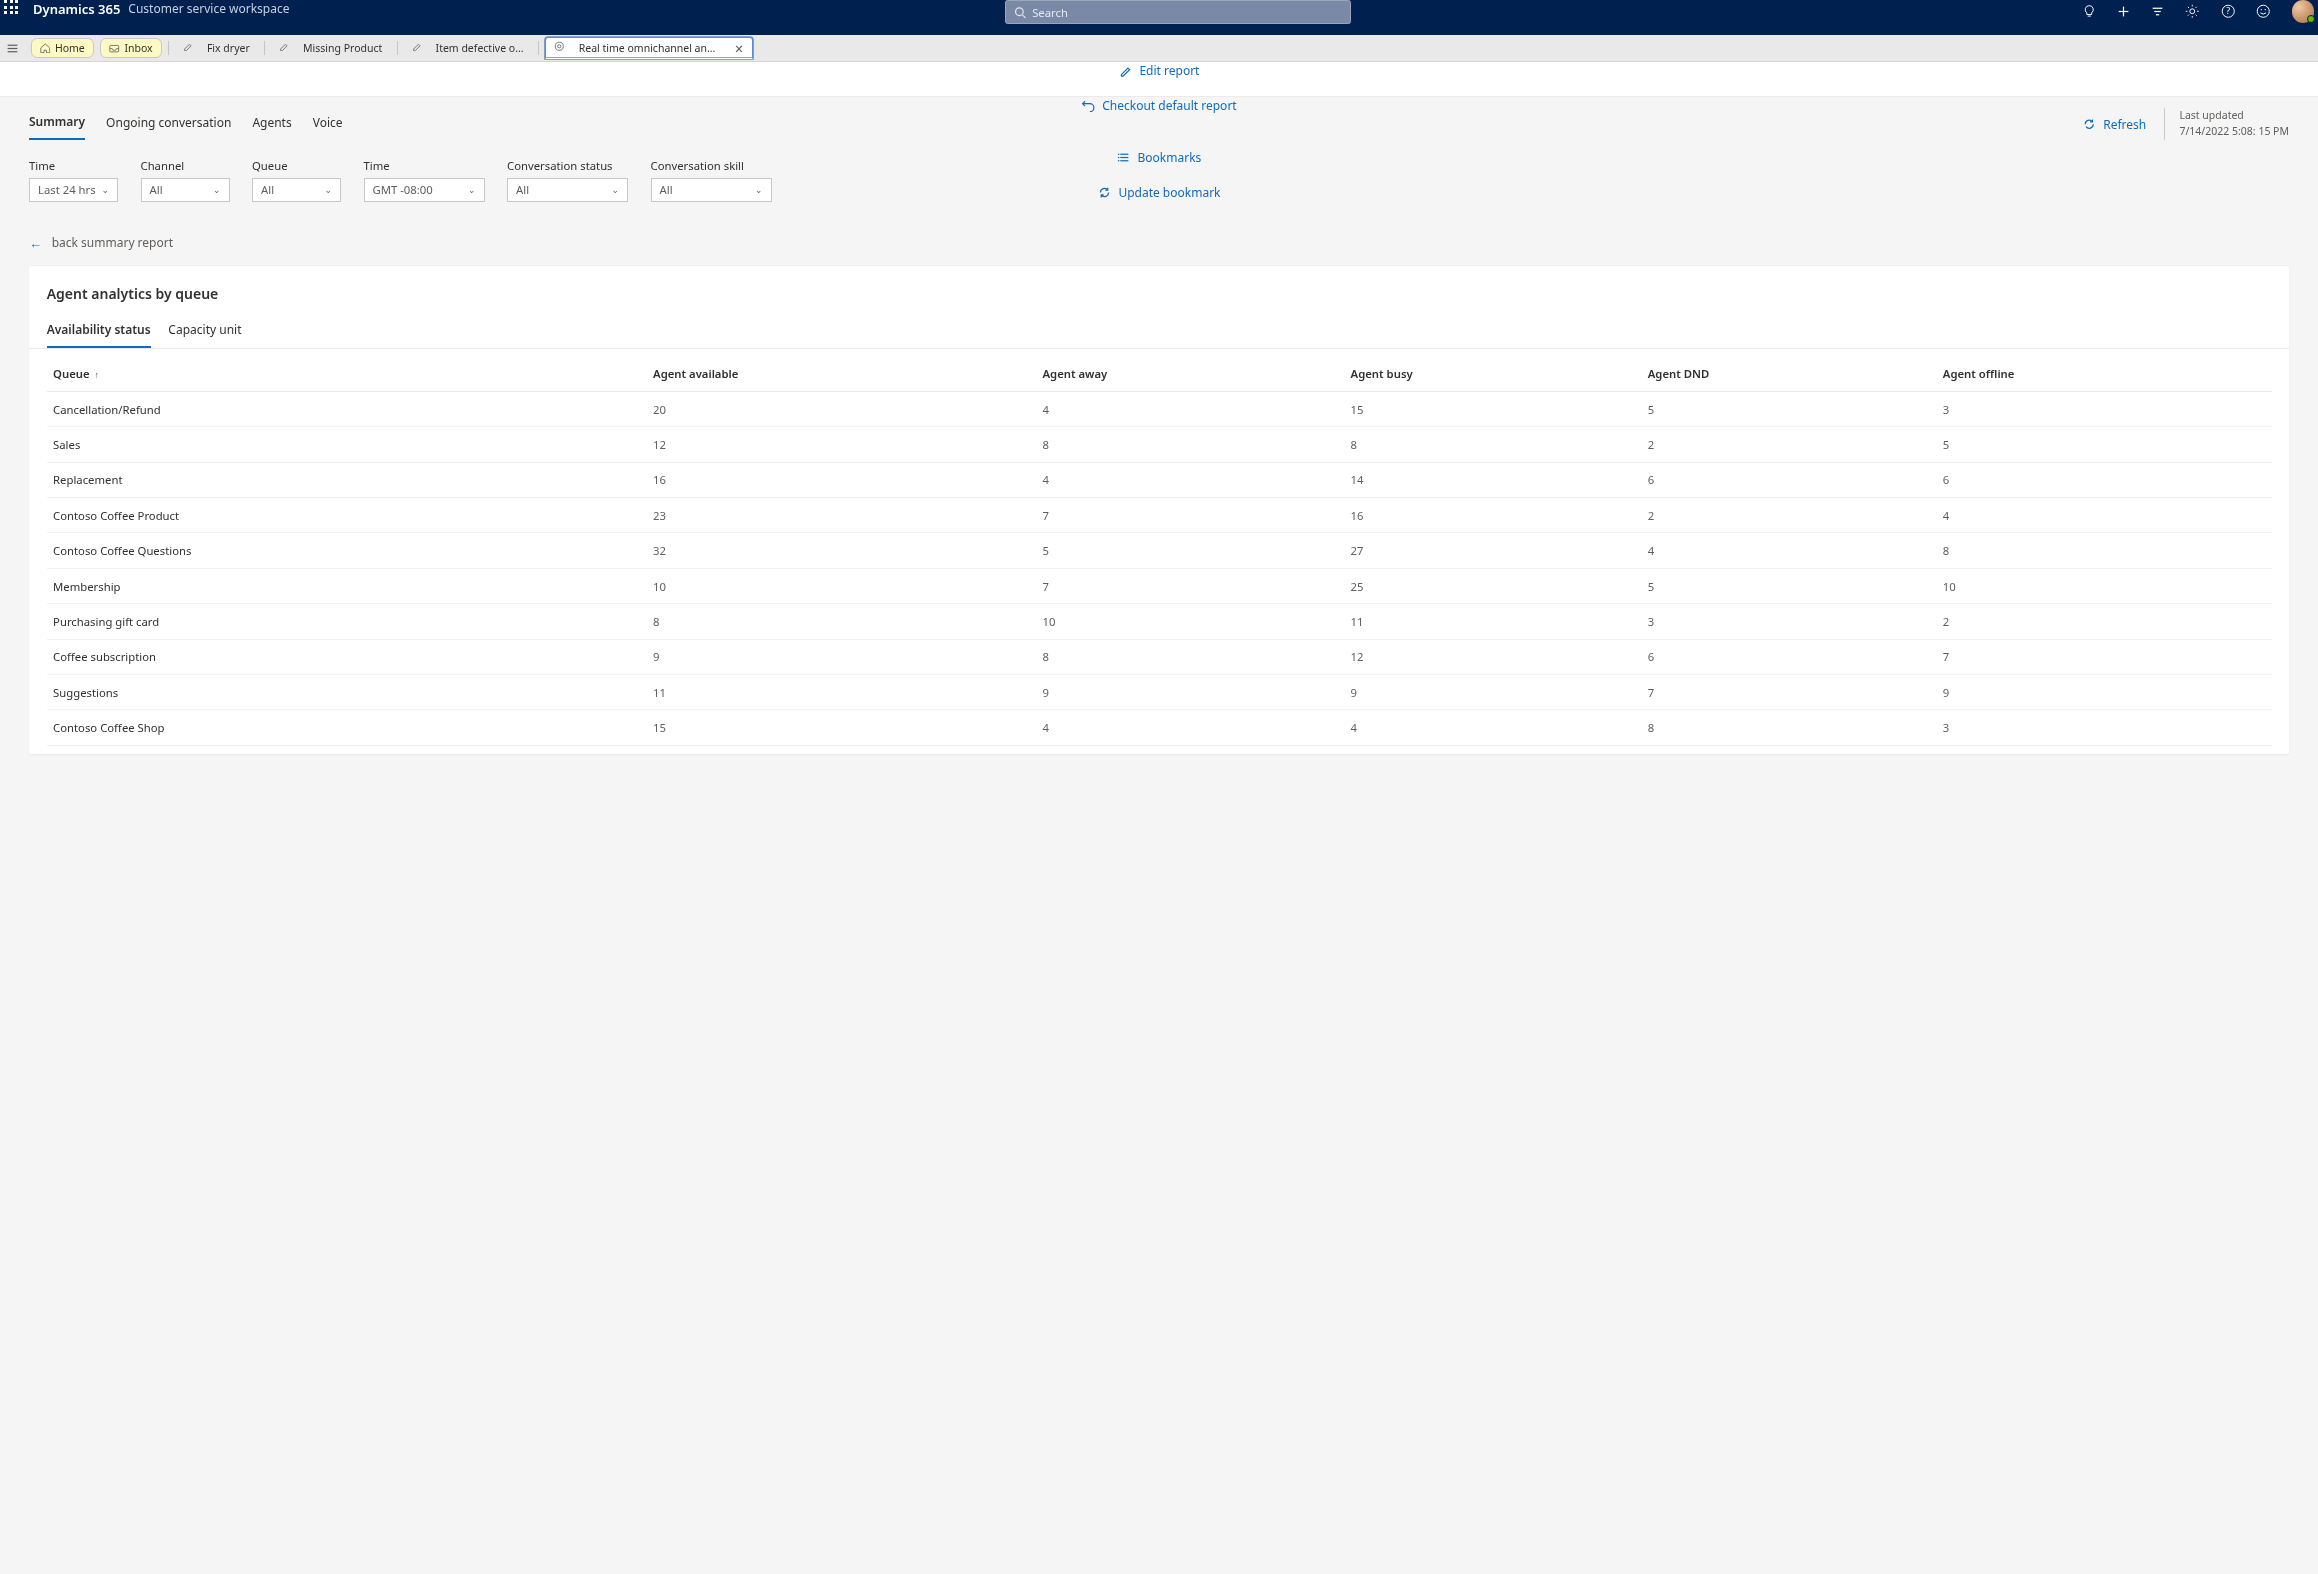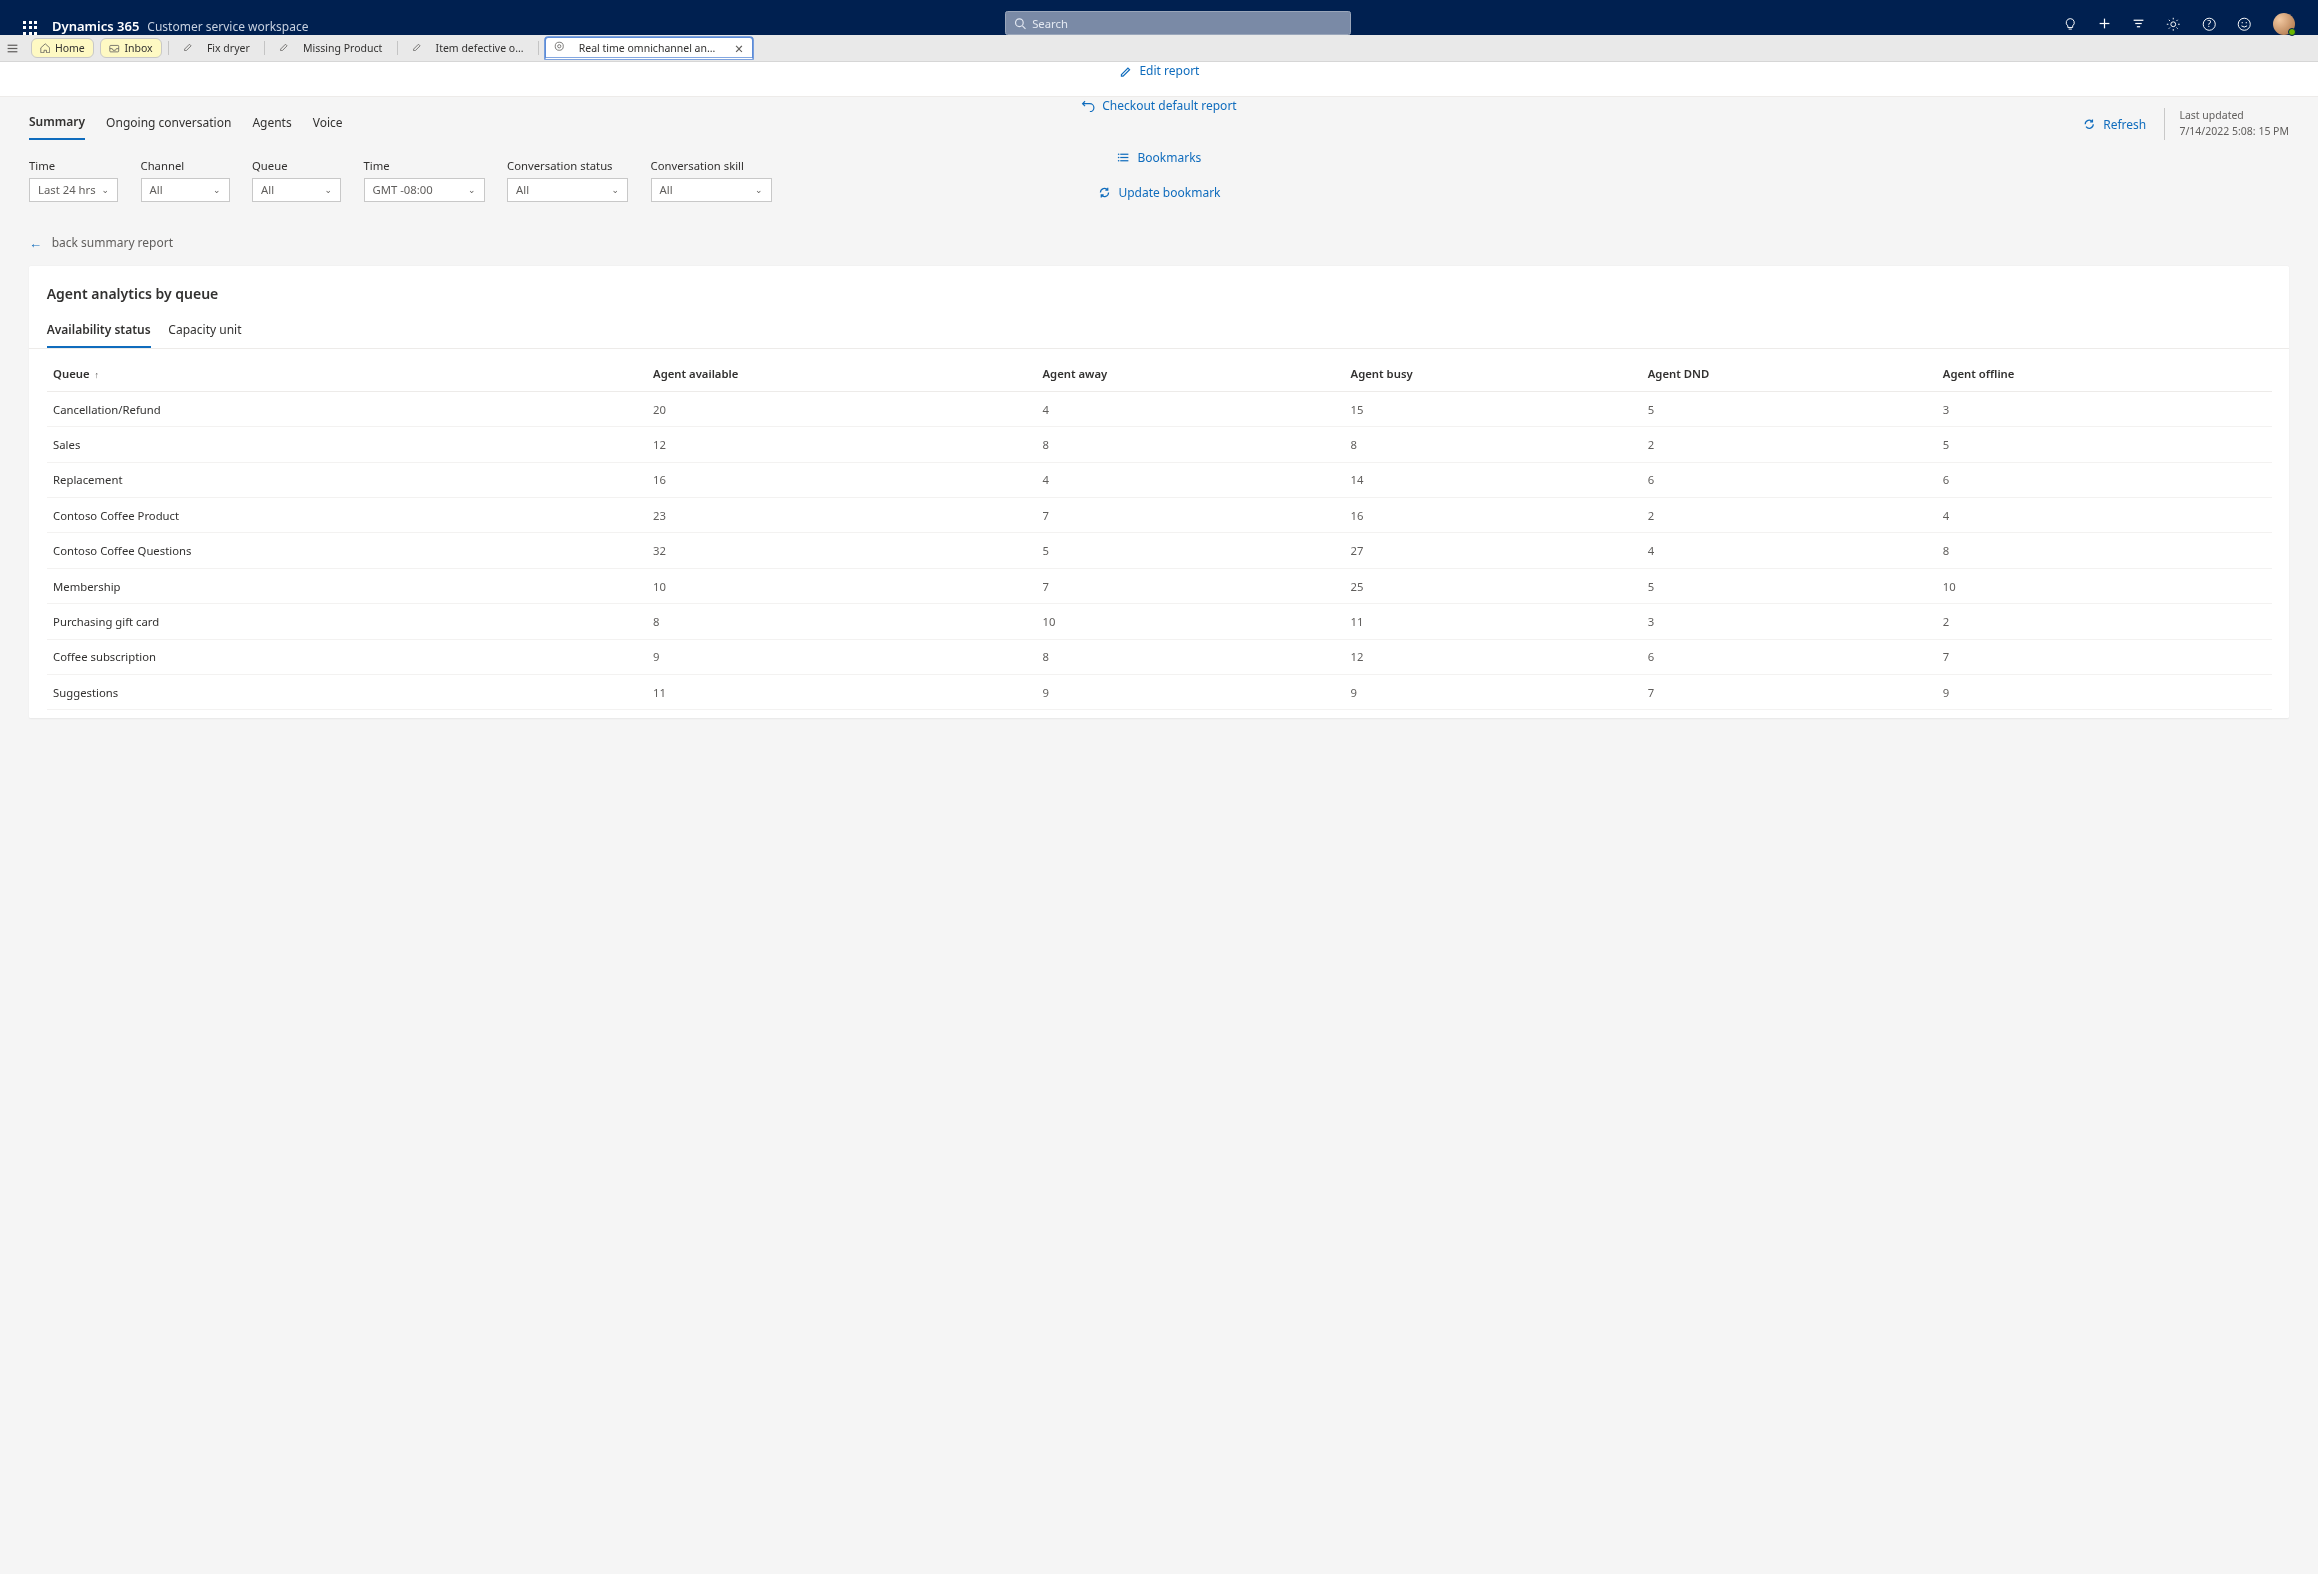--- a/index.html
+++ b/index.html
@@ -3,22 +3,22 @@
 <meta charset="utf-8">
 <style>
 * { box-sizing: border-box; margin: 0; padding: 0; font-family: "Segoe UI", system-ui, -apple-system, sans-serif; }
 body { background: #f5f5f5; font-size: 11.3px; color: #323130; }
 
 
 .topbar {
   background: #002050;
   height: 35px;
   display: flex;
-  align-items: flex-end;
-  padding: 0 23px;
+  align-items: flex-start;
+  padding: 0 4px;
   color: #fff;
 }
 .waffle-icon { width: 14.5px; height: 14.5px; display: grid; grid-template-columns: repeat(3,3.2px); grid-template-rows: repeat(3,3.2px); gap: 2.4px; margin-right: 14.5px; cursor: pointer; }
 .waffle-icon span { background: #fff; width: 3.2px; height: 3.2px; }
 .brand { font-weight: 600; font-size: 13px; margin-right: 8px; }
 .subbrand { font-size: 12px; color: #c7d1e0; }
 .searchbox {
   margin-left: auto; margin-right: auto;
   width: 346px; height: 24px;
   background: #7a8aa6;
@@ -450,18 +450,26 @@
             <td>7</td>
           </tr>
           <tr>
             <td>Suggestions</td>
             <td>11</td>
             <td>9</td>
             <td>9</td>
             <td>7</td>
             <td>9</td>
           </tr>
+          <tr>
+            <td>Contoso Coffee Shop</td>
+            <td>15</td>
+            <td>4</td>
+            <td>4</td>
+            <td>8</td>
+            <td>3</td>
+          </tr>
         </tbody>
     </table>
   </div>
 
 </div>
 
 
 </body></html>

